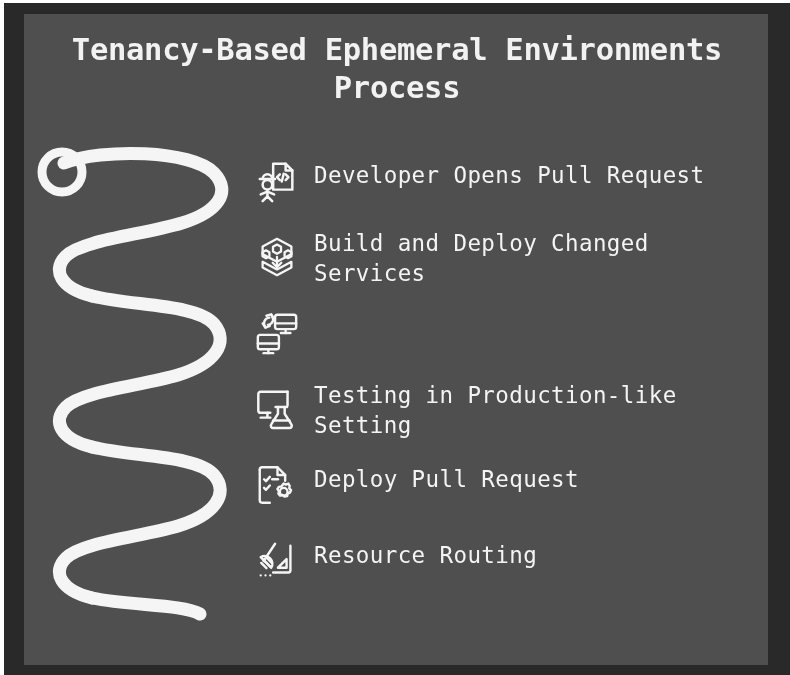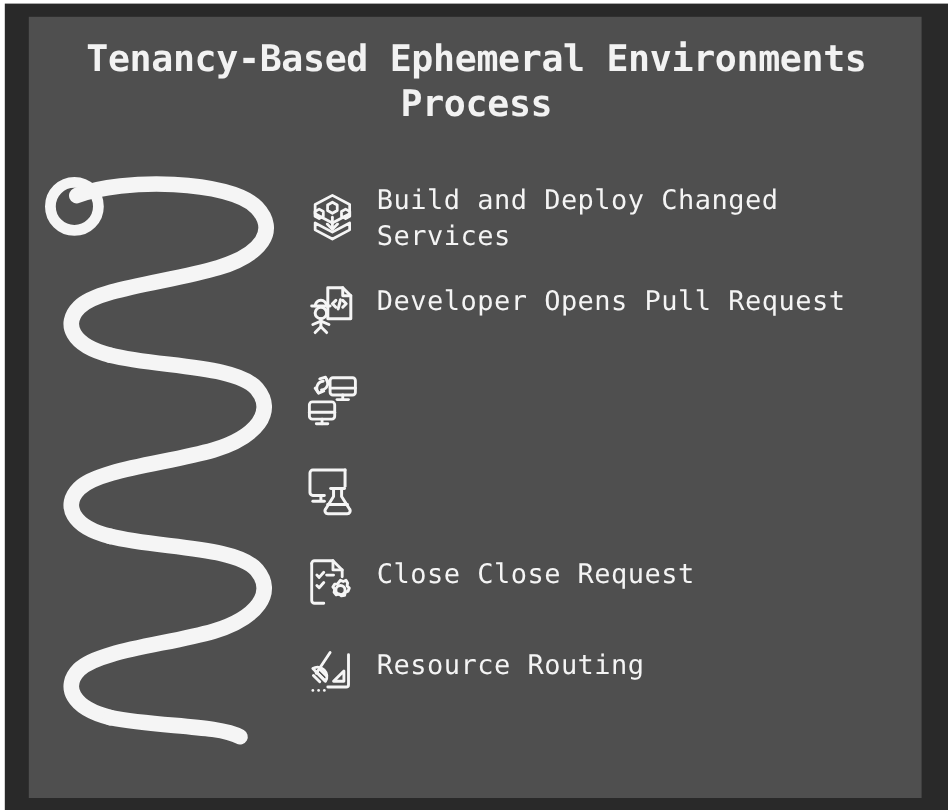--- a/index.html
+++ b/index.html
@@ -137,66 +137,66 @@
 
             <path d="M60,470 C 100,478 150,476 168,486"></path>
           </g>
 
           <circle cx="30" cy="44" r="20" fill="none" stroke="#f5f5f5" stroke-width="9"></circle>
         </svg>
       </div>
 
       <div class="steps">
 
+        <div class="step">
+          <span class="step-icon">
+            <svg viewBox="0 0 48 48" xmlns="http://www.w3.org/2000/svg">
+              <g fill="none" stroke="#f5f5f5" stroke-width="2.6" stroke-linecap="round" stroke-linejoin="round">
+
+                <path d="M20,6 h13 l7,7 v20 h-20 z"></path>
+                <path d="M33,6 v7 h7"></path>
+
+                <path d="M27,17 l-3,3 l3,3"></path>
+                <path d="M33,17 l3,3 l-3,3"></path>
+                <path d="M31,16.5 l-2,8"></path>
+
+                <path d="M6,22 h16"></path>
+                <path d="M9,22 a5,5 0 0 1 10,0"></path>
+
+                <circle cx="14" cy="28" r="5"></circle>
+
+                <path d="M14,33 v7"></path>
+                <path d="M7,38 l7,-3 l7,3"></path>
+                <path d="M14,40 l-5,5 M14,40 l5,5"></path>
+              </g>
+            </svg>
+          </span>
+          <span class="step-label">Developer Opens Pull Request</span>
+        </div>
+
         <div class="step two-line">
           <span class="step-icon">
             <svg viewBox="0 0 48 48" xmlns="http://www.w3.org/2000/svg">
               <g fill="none" stroke="#f5f5f5" stroke-width="2.4" stroke-linecap="round" stroke-linejoin="round">
 
                 <path d="M24,5 l15,8 v8 l-15,8 l-15,-8 v-8 z"></path>
 
                 <path d="M24,11 l4.2,2.4 v4.8 l-4.2,2.4 l-4.2,-2.4 v-4.8 z"></path>
                 <path d="M12.5,17 l3.6,2 v4.2 l-3.6,2 l-3.6,-2 v-4.2 z"></path>
                 <path d="M35.5,17 l3.6,2 v4.2 l-3.6,2 l-3.6,-2 v-4.2 z"></path>
 
                 <path d="M24,43 l15,-8 v-6 l-15,8 l-15,-8 v6 z"></path>
 
                 <path d="M24,24 v10"></path>
                 <path d="M19.5,30 l4.5,4.5 l4.5,-4.5"></path>
               </g>
             </svg>
           </span>
           <span class="step-label">Build and Deploy Changed
 Services</span>
-        </div>
-
-        <div class="step">
-          <span class="step-icon">
-            <svg viewBox="0 0 48 48" xmlns="http://www.w3.org/2000/svg">
-              <g fill="none" stroke="#f5f5f5" stroke-width="2.6" stroke-linecap="round" stroke-linejoin="round">
-
-                <path d="M20,6 h13 l7,7 v20 h-20 z"></path>
-                <path d="M33,6 v7 h7"></path>
-
-                <path d="M27,17 l-3,3 l3,3"></path>
-                <path d="M33,17 l3,3 l-3,3"></path>
-                <path d="M31,16.5 l-2,8"></path>
-
-                <path d="M6,22 h16"></path>
-                <path d="M9,22 a5,5 0 0 1 10,0"></path>
-
-                <circle cx="14" cy="28" r="5"></circle>
-
-                <path d="M14,33 v7"></path>
-                <path d="M7,38 l7,-3 l7,3"></path>
-                <path d="M14,40 l-5,5 M14,40 l5,5"></path>
-              </g>
-            </svg>
-          </span>
-          <span class="step-label">Developer Opens Pull Request</span>
         </div>
 
         <div class="step">
           <span class="step-icon">
             <svg viewBox="0 0 48 48" xmlns="http://www.w3.org/2000/svg">
               <g fill="none" stroke="#f5f5f5" stroke-width="2.5" stroke-linecap="round" stroke-linejoin="round">
 
                 <rect x="22" y="5" width="22" height="15" rx="2.5"></rect>
                 <path d="M22,14 h22"></path>
                 <path d="M33,20 v4"></path>
@@ -226,20 +226,22 @@
                 <path d="M14,28 v4"></path>
                 <path d="M7,33 h10"></path>
 
                 <path d="M25,22 v7 l-7,11 a2.5,2.5 0 0 0 2.1,3.9 h16.8
                          a2.5,2.5 0 0 0 2.1,-3.9 l-7,-11 v-7"></path>
                 <path d="M22.5,22 h12"></path>
                 <path d="M20,36 h17"></path>
               </g>
             </svg>
           </span>
+          <span class="step-label">Testing in Production-like
+Setting</span>
         </div>
 
         <div class="step">
           <span class="step-icon">
             <svg viewBox="0 0 48 48" xmlns="http://www.w3.org/2000/svg">
               <g fill="none" stroke="#f5f5f5" stroke-width="2.5" stroke-linecap="round" stroke-linejoin="round">
 
                 <path d="M6,8 a2.5,2.5 0 0 1 2.5,-2.5 h16 l8,8 v6"></path>
                 <path d="M6,8 v32 a2.5,2.5 0 0 0 2.5,2.5 h8"></path>
                 <path d="M24.5,5.5 v8 h8"></path>
@@ -248,21 +250,21 @@
                 <path d="M19,18 h6"></path>
                 <path d="M10.5,27 l2,2 l4,-4.5"></path>
 
                 <circle cx="31" cy="31" r="4"></circle>
                 <path d="M31,22.5 l2.4,1.1 l2.4,-1.1 l1.4,2.4 l-0.4,2.6 l1.9,1.8
                          l-1.1,2.6 l-2.4,1.1 l-0.6,2.6 l-2.8,0.5 l-2,-1.7 l-2.5,0.8
                          l-1.8,-2.2 l0.5,-2.6 l-1.6,-2.1 l1.5,-2.4 l2.6,-0.3 z"></path>
               </g>
             </svg>
           </span>
-          <span class="step-label">Close Close Request</span>
+          <span class="step-label">Deploy Pull Request</span>
         </div>
 
         <div class="step">
           <span class="step-icon">
             <svg viewBox="0 0 48 48" xmlns="http://www.w3.org/2000/svg">
               <g fill="none" stroke="#f5f5f5" stroke-width="2.5" stroke-linecap="round" stroke-linejoin="round">
 
                 <path d="M22,6 L10,24"></path>
 
                 <path d="M7,20 a8,8 0 0 1 11,11 z"></path>

